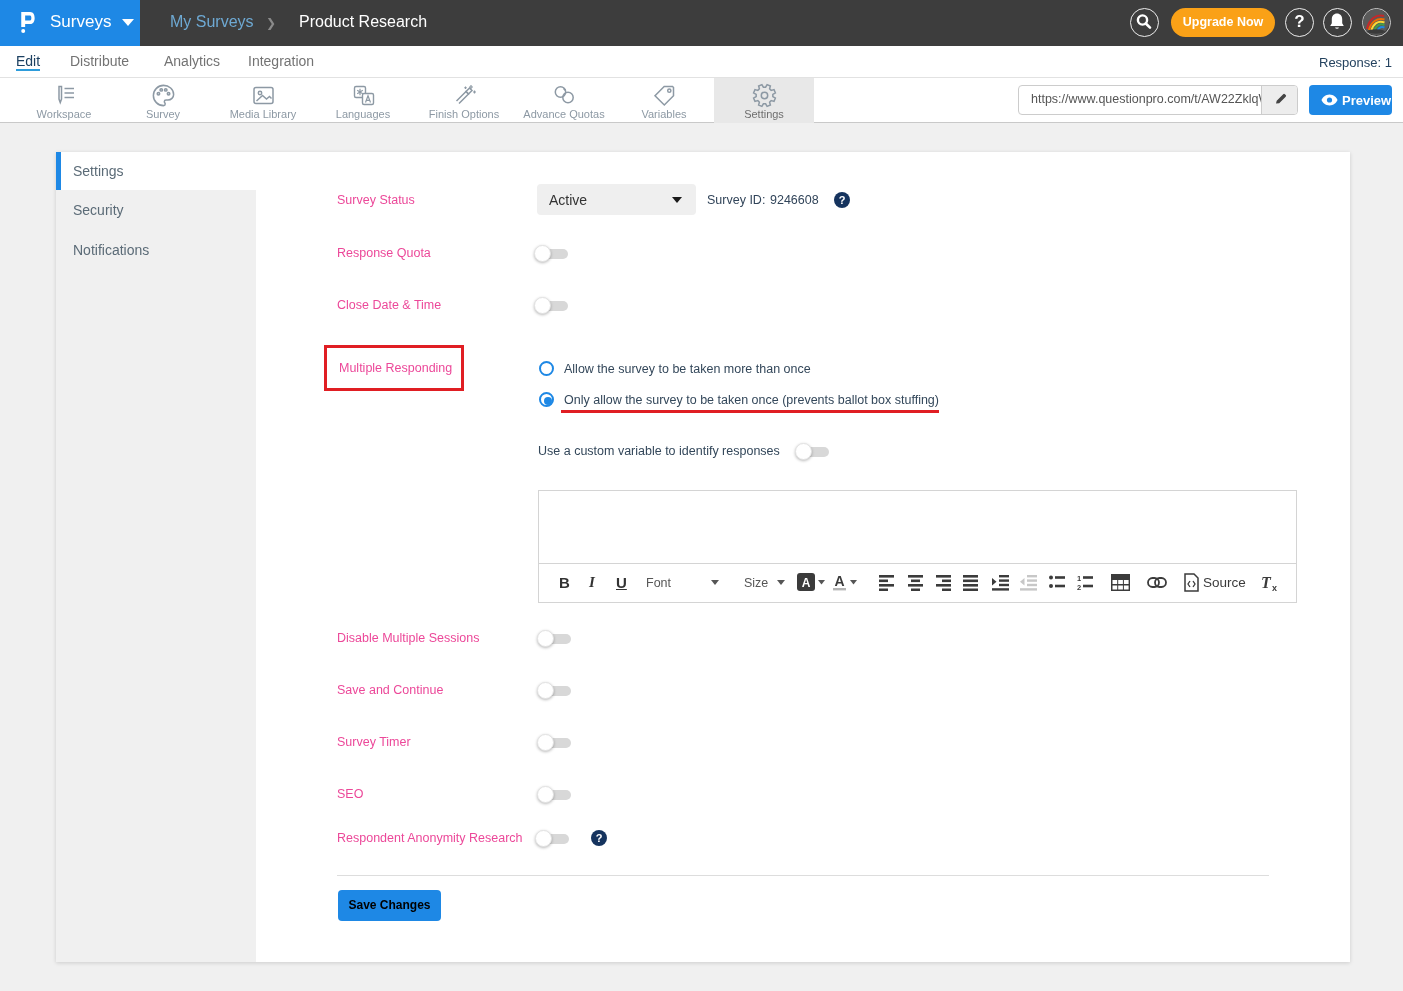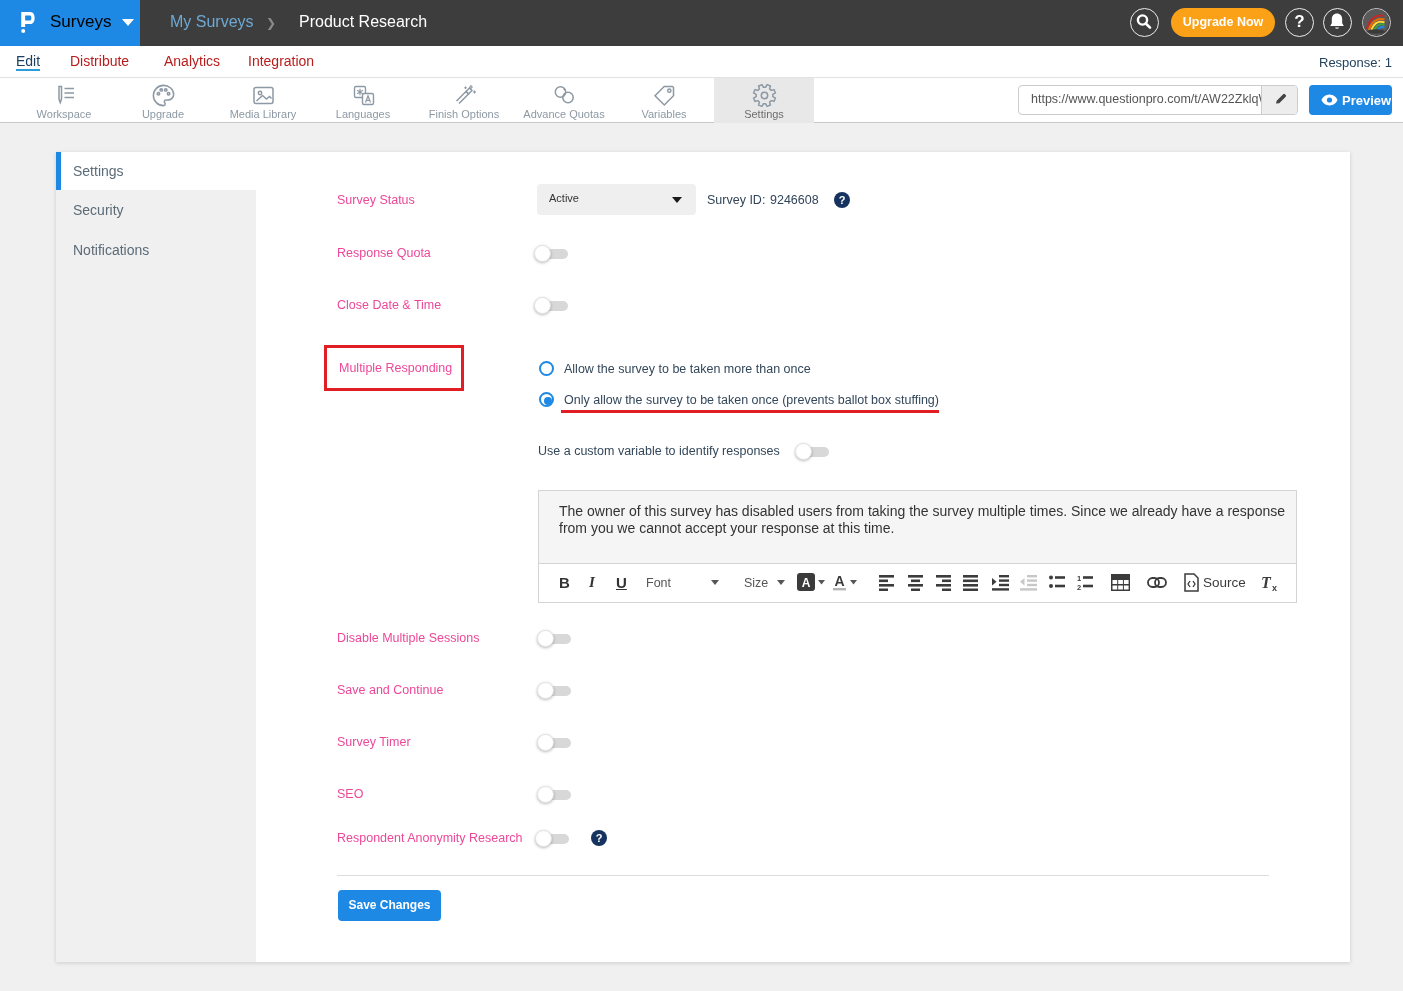--- a/index.html
+++ b/index.html
@@ -1,30 +1,30 @@
 <!DOCTYPE html>
 <html><head>
 <meta charset="utf-8">
 <style>
 * { margin:0; padding:0; box-sizing:border-box; }
 html,body { width:1403px; height:991px; background:#f0f0f0; font-family:"Liberation Sans", sans-serif; overflow:hidden; }
 
 #hdr { position:absolute; left:0; top:0; width:1403px; height:46px; background:#3d3d3d; }
 #logo { position:absolute; left:0; top:0; width:140px; height:46px; background:#1e88e5; }
 #logo svg { position:absolute; left:21px; top:12px; }
-#logo .t { position:absolute; left:50px; top:12px; color:#000000; font-size:17px; }
+#logo .t { position:absolute; left:50px; top:12px; color:#ffffff; font-size:17px; }
 #logo .c { position:absolute; left:122px; top:19px; width:0; height:0; border-left:6px solid transparent; border-right:6px solid transparent; border-top:7.5px solid #fff; }
 .bc1 { position:absolute; left:170px; top:13px; color:#6ea9d3; font-size:16px; }
 .bcs { position:absolute; left:266px; top:16px; color:#8a8a8a; font-size:12px; }
 .bc2 { position:absolute; left:299px; top:13px; color:#ffffff; font-size:16px; }
 .hicon { position:absolute; top:8px; width:29px; height:29px; border:1.5px solid #ececec; border-radius:50%; color:#fff; }
 #upgrade { position:absolute; left:1171px; top:8px; width:104px; height:29px; background:#faa117; border-radius:15px; color:#fff; font-size:12.5px; font-weight:bold; text-align:center; line-height:29px; }
 
 #nav2 { position:absolute; left:0; top:46px; width:1403px; height:32px; background:#fff; border-bottom:1px solid #e2e2e2; }
-#nav2 .tab { position:absolute; top:7px; font-size:14px; color:#b91c1c; }
+#nav2 .tab { position:absolute; top:7px; font-size:14px; color:#737373; }
 #nav2 .resp { position:absolute; left:1319px; top:9px; font-size:13px; color:#24425f; }
 
 #tb { position:absolute; left:0; top:78px; width:1403px; height:45px; background:#fff; border-bottom:1px solid #c9c9c9; }
 .tbi { position:absolute; top:0; width:100px; height:45px; text-align:center; color:#8e9aa5; }
 .tbi svg { display:block; margin:4px auto 0 auto; }
 .tbi .lbl { display:block; font-size:11px; margin-top:-1px; color:#8d99a4; }
 .tbi.on { background:#e8e8e8; }
 #urlbox { position:absolute; left:1018px; top:7px; width:280px; height:30px; background:#fff; border:1px solid #ccc; border-radius:4px; }
 #urlbox .u { position:absolute; left:12px; top:6px; width:233px; font-size:12.5px; color:#555; white-space:nowrap; overflow:hidden; }
 #urlbox .pe { position:absolute; right:0; top:0; width:36px; height:28px; background:#ededed; border-left:1px solid #ccc; border-radius:0 3px 3px 0; }
@@ -33,34 +33,34 @@
 #card { position:absolute; left:56px; top:152px; width:1294px; height:810px; background:#fff; box-shadow:0 1px 4px rgba(0,0,0,0.15); }
 #sb { position:absolute; left:0; top:38px; width:200px; height:772px; background:#f0f0f0; }
 #sb-active { position:absolute; left:0; top:0; width:200px; height:38px; background:#fff; border-left:5px solid #1e88e5; }
 .sbt { font-size:14px; color:#5b6b77; position:absolute; left:17px; }
 
 .flabel { position:absolute; font-size:12.5px; color:#ec4899; }
 .toggle { position:absolute; width:34px; height:17px; }
 .toggle .track { position:absolute; left:1px; top:4px; width:33px; height:10px; background:#d8d8d8; border-radius:5px; }
 .toggle .knob { position:absolute; left:0; top:0; width:17px; height:17px; background:#fff; border:0.5px solid #e3e3e3; border-radius:50%; box-shadow:0 1px 3px rgba(0,0,0,0.28); }
 #sel { position:absolute; left:481px; top:32px; width:159px; height:31px; background:#efefef; border-radius:4px; }
-#sel .t { position:absolute; left:12px; top:8px; font-size:11px; color:#333; }
+#sel .t { position:absolute; left:12px; top:8px; font-size:14px; color:#333; }
 #sel .c { position:absolute; right:14px; top:13px; width:0; height:0; border-left:5.5px solid transparent; border-right:5.5px solid transparent; border-top:6.5px solid #1a1a1a; }
 .qi { position:absolute; width:16px; height:16px; background:#15335e; border-radius:50%; color:#fff; font-size:11px; font-weight:bold; text-align:center; line-height:16.5px; }
 .radio { position:absolute; width:15px; height:15px; border:2px solid #1e88e5; border-radius:50%; background:#fff; }
 .radio.sel::after { content:""; position:absolute; left:2.5px; top:2.5px; width:8px; height:8px; background:#1e88e5; border-radius:50%; }
 .rtext { position:absolute; font-size:12.5px; color:#33475a; }
 #redbox { position:absolute; left:268px; top:193px; width:140px; height:46px; border:3px solid #e01e23; }
 #redline { position:absolute; left:505px; top:258px; width:378px; height:3px; background:#e01e23; }
 
 #ed { position:absolute; left:482px; top:338px; width:759px; height:113px; border:1px solid #d4d4d4; }
 #ed .body { position:absolute; left:0; top:0; width:757px; height:72px; background:#f5f5f5; color:#333; font-size:14px; line-height:17px; padding:12px 8px 0 20px; }
 #ed .tbar { position:absolute; left:0; top:72px; width:757px; height:39px; background:#fff; border-top:1px solid #d4d4d4; }
 .ck { position:absolute; color:#333; }
-#btn-save { position:absolute; left:282px; top:738px; width:103px; height:31px; background:#1e88e5; border-radius:4px; color:#ffffff; font-size:12px; font-weight:bold; text-align:center; line-height:31px; }
+#btn-save { position:absolute; left:282px; top:738px; width:103px; height:31px; background:#1e88e5; border-radius:4px; color:#000000; font-size:12px; font-weight:bold; text-align:center; line-height:31px; }
 #hr { position:absolute; left:281px; top:723px; width:932px; height:1px; background:#ddd; }
 </style>
 </head>
 <body>
 <div id="hdr">
   <div id="logo">
     <svg width="14" height="21" viewBox="0 0 13.5 21">
         <path fill="#fff" fill-rule="evenodd" d="M0,0 L9,0 C12.1,0 13.4,2.9 13.4,6.05 C13.4,9.2 12.1,12.1 9,12.1 L3.9,12.1 L3.9,15.1 L0,15.1 Z M3.9,3.5 L8.8,3.5 C9.8,3.5 10.1,4.9 10.1,6.05 C10.1,7.2 9.8,8.6 8.8,8.6 L3.9,8.6 Z"></path>
         <circle fill="#fff" cx="1.95" cy="18.9" r="2"></circle>
       </svg>
@@ -114,21 +114,21 @@
     <span class="lbl">Workspace</span>
   </div>
   <div class="tbi" style="left:113px;">
     <svg width="27" height="27" viewBox="0 0 24 24" fill="none" stroke="#8d99a4" stroke-width="1.35">
         <path d="M12 3a9 9 0 0 0 0 18c0.83 0 1.5-0.67 1.5-1.5 0-0.39-0.15-0.74-0.39-1.01-0.23-0.26-0.38-0.61-0.38-0.99 0-0.83 0.67-1.5 1.5-1.5H16a5 5 0 0 0 5-5c0-4.42-4.03-8-9-8z"></path>
         <circle cx="7.5" cy="10.5" r="1.1"></circle>
         <circle cx="10" cy="7" r="1.1"></circle>
         <circle cx="14" cy="7" r="1.1"></circle>
         <circle cx="16.5" cy="10.5" r="1.1"></circle>
       </svg>
-    <span class="lbl">Upgrade</span>
+    <span class="lbl">Survey</span>
   </div>
   <div class="tbi" style="left:213px;">
     <svg width="27" height="27" viewBox="0 0 27 27" fill="none" stroke="#8d99a4" stroke-width="1.5">
         <rect x="4" y="5.5" width="19" height="16" rx="2"></rect>
         <circle cx="10" cy="11" r="1.7"></circle>
         <path d="M6.5 19 L12.5 13.5 L16.5 17 L19.5 14.5 L21.5 16.5"></path>
       </svg>
     <span class="lbl">Media Library</span>
   </div>
   <div class="tbi" style="left:313px;">
@@ -225,21 +225,20 @@
   <span class="rtext" style="left:508px; top:241px;">Only allow the survey to be taken once (prevents ballot box stuffing)</span>
   <div id="redline"></div>
 
   <span class="rtext" style="left:482px; top:292px;">Use a custom variable to identify responses</span>
   <div class="toggle" style="left:739px; top:290.5px;">
       <div class="track"></div>
       <div class="knob"></div>
     </div>
 
   <div id="ed">
-    <div class="body">The owner of this survey has disabled users from taking the survey multiple times. Since we already have a response from you we cannot accept your response at this time.</div>
     <div class="tbar">
       <span class="ck" style="left:20px; top:10px; font-weight:bold; font-size:15px;">B</span>
       <span class="ck" style="left:50px; top:10px; font-style:italic; font-family:'Liberation Serif',serif; font-weight:bold; font-size:15px;">I</span>
       <span class="ck" style="left:77px; top:10px; text-decoration:underline; font-weight:bold; font-size:15px;">U</span>
       <span class="ck" style="left:107px; top:12px; font-size:12.5px; color:#565656;">Font</span>
       <svg class="ck" style="left:172px; top:16px;" width="8" height="6" viewBox="0 0 8 6">
           <path d="M0 0 L8 0 L4 5 Z" fill="#565656"></path>
         </svg>
       <span class="ck" style="left:205px; top:12px; font-size:12.5px; color:#565656;">Size</span>
       <svg class="ck" style="left:238px; top:16px;" width="8" height="6" viewBox="0 0 8 6">

